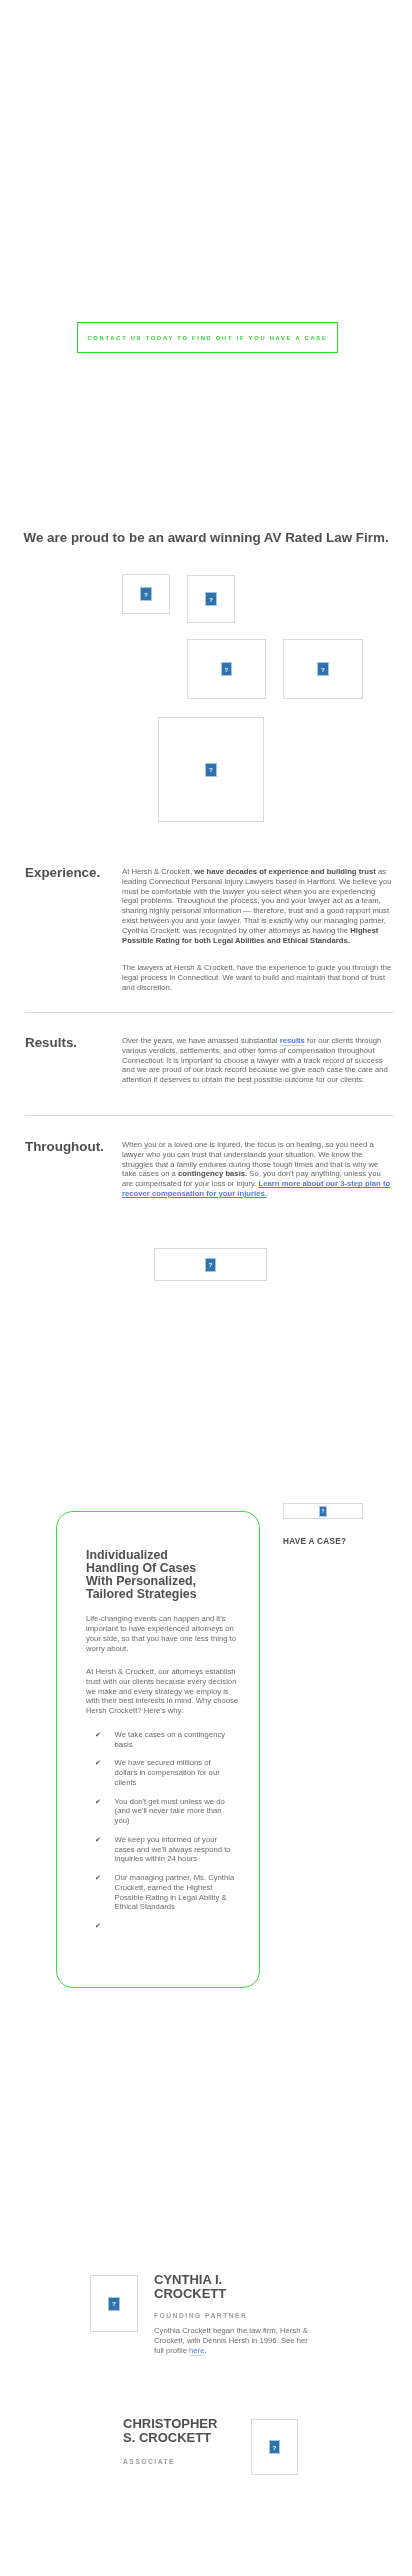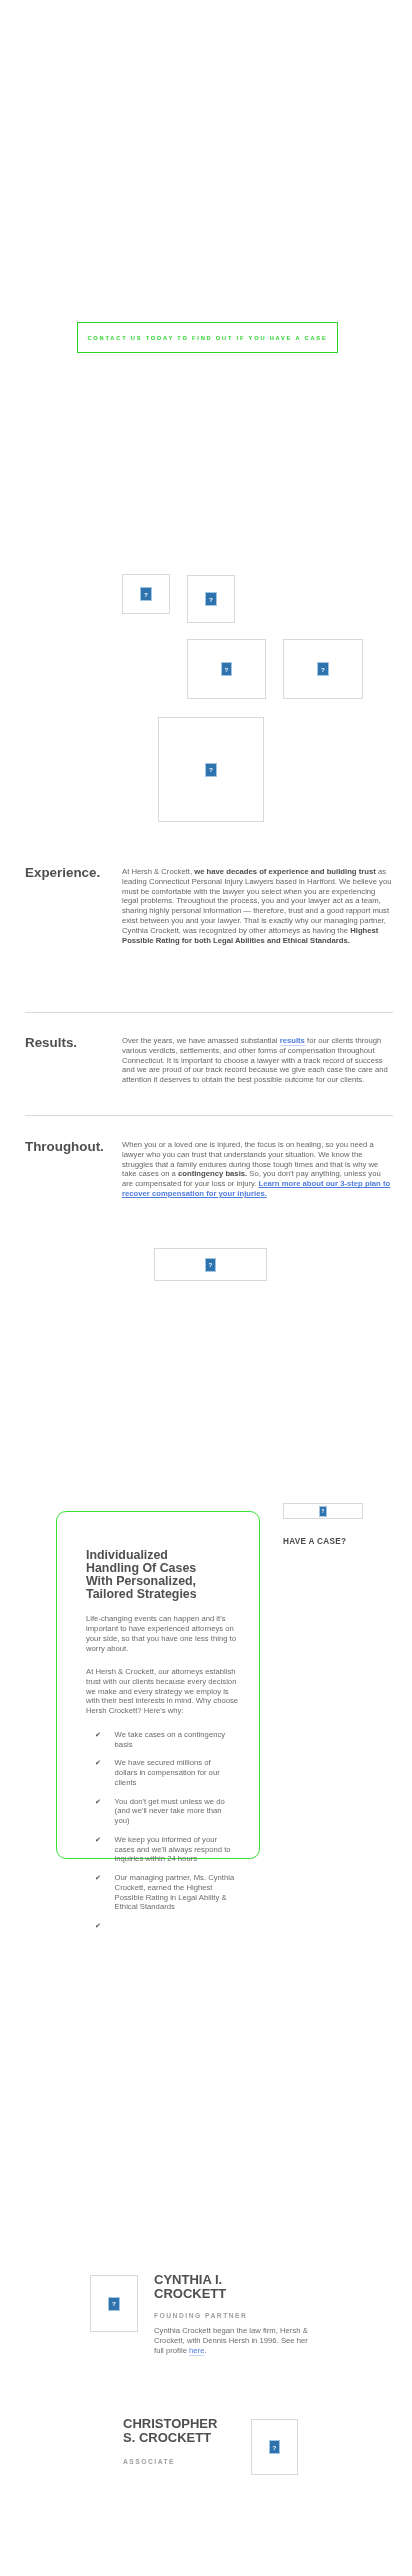--- a/index.html
+++ b/index.html
@@ -26,22 +26,22 @@
 
   
   .sec-heading{position:absolute;left:25px;margin:0;font-size:13.4px;font-weight:bold;color:#4f4f4f;}
   .body-col{position:absolute;left:122px;width:270px;font-size:7.7px;line-height:9.8px;color:#666666;}
   .b{font-weight:bold;color:#4d4d4d;}
   .lnk{color:#4f7de0;text-decoration:none;border-bottom:0.5px solid #c9d6f2;cursor:pointer;}
   .lnk.bold{font-weight:bold;}
   .divider{position:absolute;left:25px;width:368px;height:0.5px;background:#d9d9d9;}
 
   
-  .pitch-box{position:absolute;left:56px;top:1511px;width:204px;height:348px;
-       border:0.5px solid #35df35;border-radius:10px;box-sizing:border-box;background:#fff;}
+  .pitch-box{position:absolute;left:56px;top:1511px;width:204px;height:477px;
+       border:0.5px solid #35df35;border-radius:17px;box-sizing:border-box;background:#fff;}
   .pitch-heading{margin:37px 0 0 29px;width:130px;font-size:12.4px;line-height:13px;
        font-weight:bold;color:#4f4f4f;}
   .pitch-p{margin:13.4px 20px 0 29px;width:155px;font-size:7.7px;line-height:9.8px;color:#6b6b6b;}
   .check-item{display:flex;margin:8.8px 15.5px 0 38px;}
   .check{width:19.6px;flex-shrink:0;font-size:7.2px;color:#555555;}
   .check-text{width:120px;font-size:7.7px;line-height:9.8px;color:#6b6b6b;}
 
   
   .have-case{position:absolute;left:283px;top:1537px;font-size:8.2px;font-weight:bold;
        color:#4a4a4a;letter-spacing:0.3px;}
@@ -54,20 +54,21 @@
 </style>
 </head>
 <body>
 
 <div class="page">
 
   <a class="cta">
     <span>CONTACT US TODAY TO FIND OUT IF YOU HAVE A CASE</span>
   </a>
 
+  <h1 class="awards-heading">We are proud to be an award winning AV Rated Law Firm.</h1>
 
   <div class="ph" style="left:122px;top:574px;width:46px;height:38px;">
     <span class="bicon">
         <span>?</span>
       </span>
   </div>
   <div class="ph" style="left:187px;top:575px;width:46px;height:46px;">
     <span class="bicon">
         <span>?</span>
       </span>
@@ -83,20 +84,21 @@
       </span>
   </div>
   <div class="ph" style="left:158px;top:717px;width:104px;height:103px;">
     <span class="bicon">
         <span>?</span>
       </span>
   </div>
 
   <h2 class="sec-heading" style="top:865px;">Experience.</h2>
   <div class="body-col" style="top:867px;"><span>At Hersh &amp; Crockett, </span><span class="b">we have decades of experience and building trust</span><span> as leading Connecticut Personal Injury Lawyers based in Hartford.  We believe you must be comfortable with the lawyer you select when you are experiencing legal problems. Throughout the process, you and your lawyer act as a team, sharing highly personal information — therefore, trust and a good rapport must exist between you and your lawyer.  That is exactly why our managing partner, Cynthia Crockett, was recognized by other attorneys as having the </span><span class="b">Highest Possible Rating for both Legal Abilities and Ethical Standards.</span></div>
+  <div class="body-col" style="top:963px;">The lawyers at Hersh &amp; Crockett, have the experience to guide you through the legal process in Connecticut. We want to build and maintain that bond of trust and discretion.</div>
 
   <div class="divider" style="top:1012px;"></div>
 
   <h2 class="sec-heading" style="top:1035px;">Results.</h2>
   <div class="body-col" style="top:1036px;"><span>Over the years, we have amassed substantial </span><a class="lnk bold">results</a><span> for our clients through various verdicts, settlements, and other forms of compensation throughout Connecticut.  It is important to choose a lawyer with a track record of success and we are proud of our track record because we give each case the care and attention it deserves to obtain the best possible outcome for our clients.</span></div>
 
   <div class="divider" style="top:1115px;"></div>
 
   <h2 class="sec-heading" style="top:1139px;">Throughout.</h2>
   <div class="body-col" style="top:1140px;"><span>When you or a loved one is injured, the focus is on healing, so you need a lawyer who you can trust that understands your situation.  We know the struggles that a family endures during those tough times and that is why we take cases on a </span><span class="b">contingency basis.</span><span>  So, you don't pay anything, unless you are compensated for your loss or injury.  </span><a class="lnk bold" style="text-decoration:underline;border-bottom:none;">Learn more about our 3-step plan to recover compensation for your injuries.</a></div>

